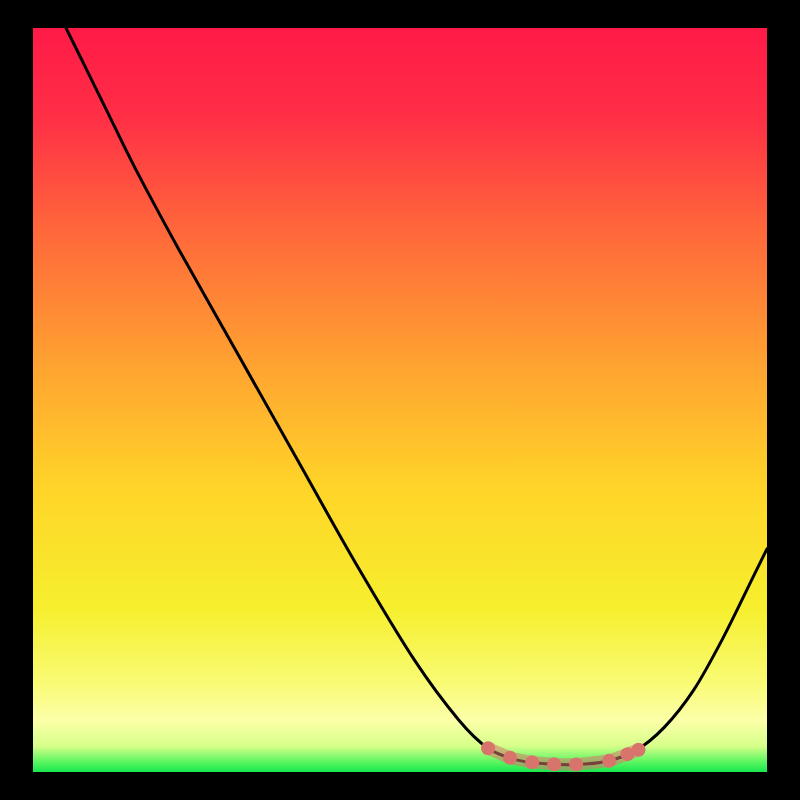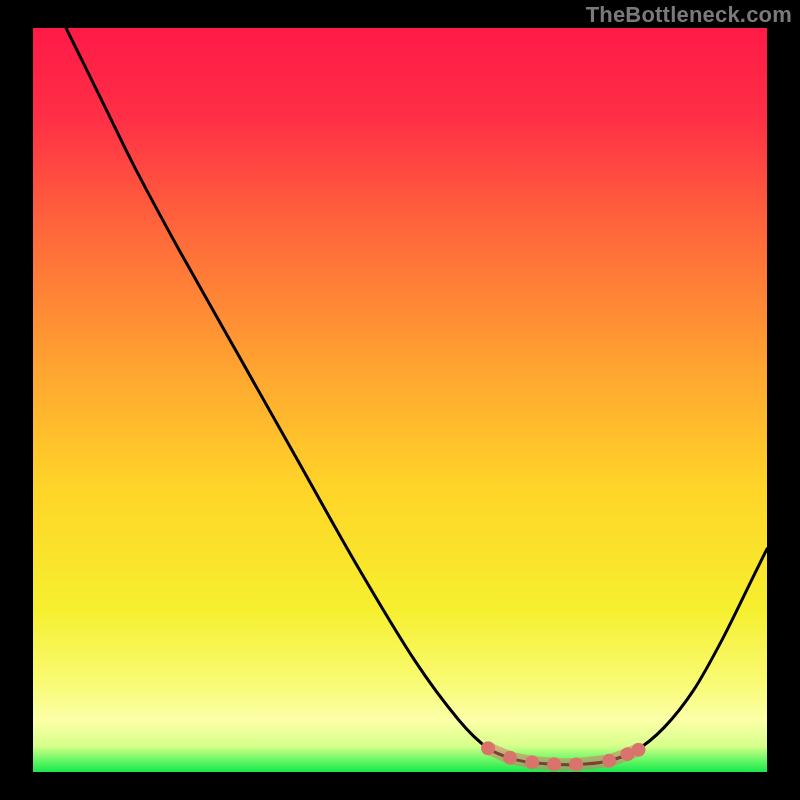--- a/index.html
+++ b/index.html
@@ -38,21 +38,20 @@
   .plot svg {
     display: block;
     width: 734px;
     height: 744px;
   }
 </style>
 </head>
 <body>
 
 <div class="frame">
-  <div class="watermark">TheBottleneck.com</div>
 
   <div class="plot">
     <svg id="plot-svg" viewBox="0 0 734 744" preserveAspectRatio="none">
       <defs>
         <linearGradient id="bg-grad" x1="0" y1="0" x2="0" y2="1">
             <stop offset="0%" stop-color="#ff1a47"></stop>
             <stop offset="12%" stop-color="#ff2f46"></stop>
             <stop offset="28.000000000000004%" stop-color="#ff6a3a"></stop>
             <stop offset="45%" stop-color="#ffa231"></stop>
             <stop offset="62%" stop-color="#ffd528"></stop>

